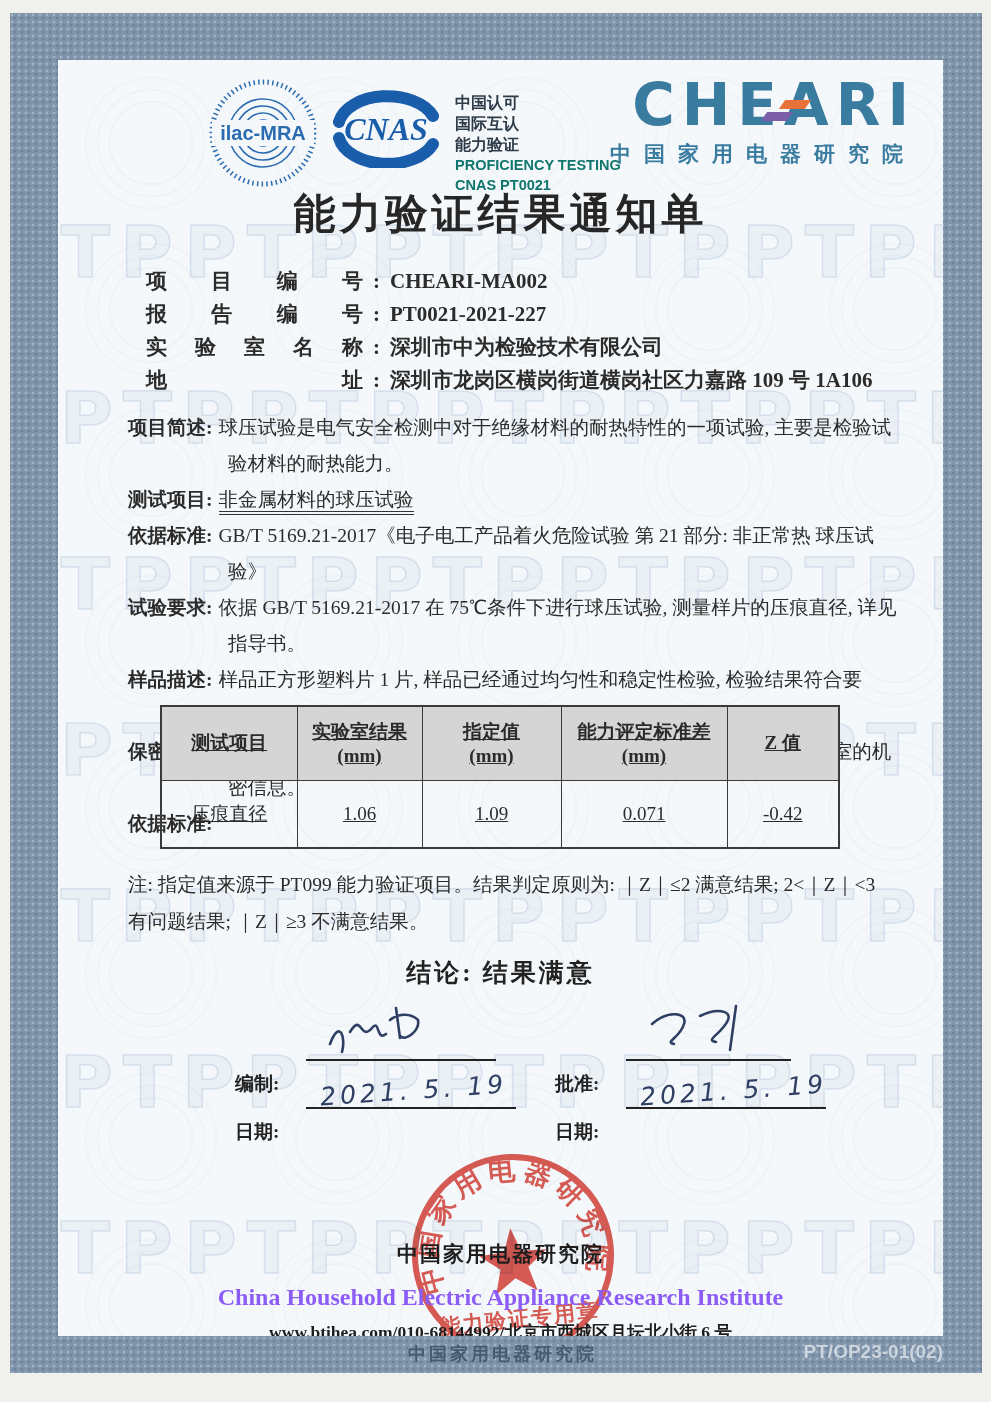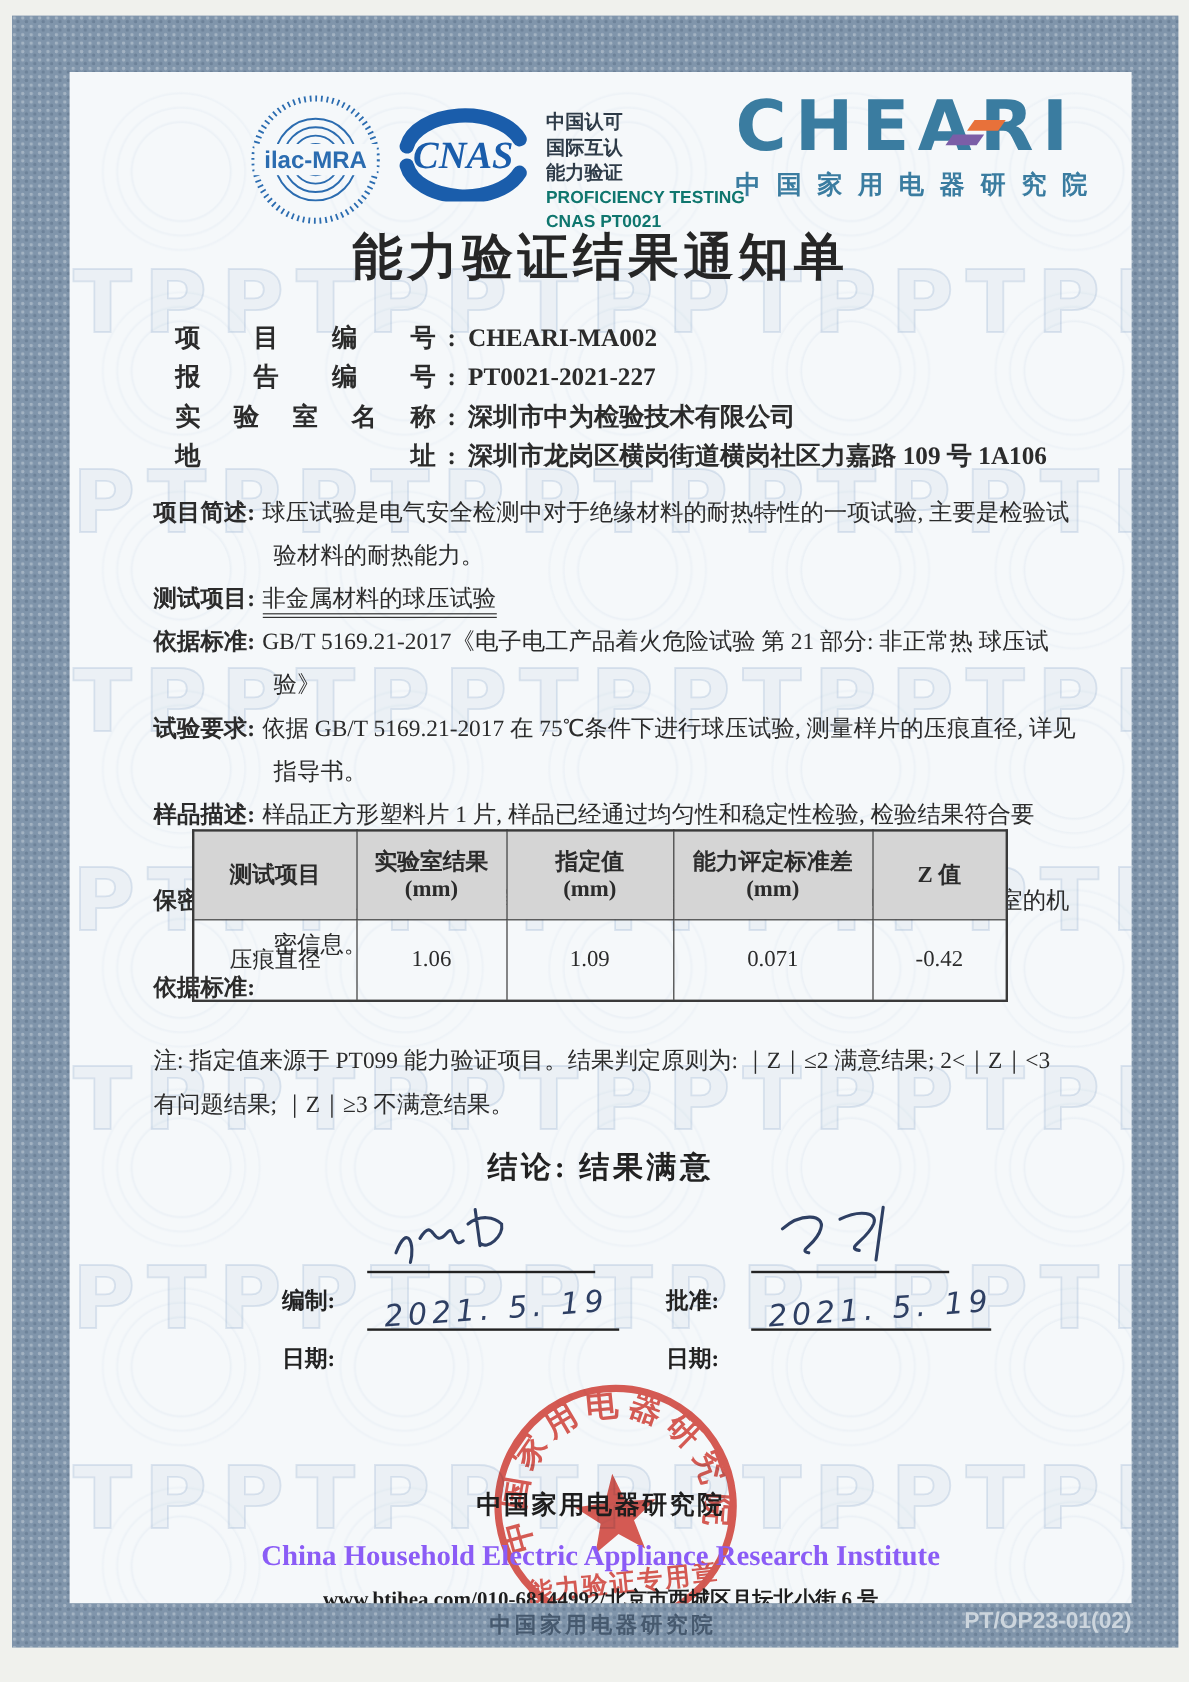--- a/index.html
+++ b/index.html
@@ -39,21 +39,21 @@
     color:rgba(150,175,205,.10);
     -webkit-text-stroke:1.5px rgba(125,155,195,.22);
   }
   
   .logos { position:absolute; left:70px; top:10px; right:20px; height:125px; }
   .ilac { position:absolute; left:80px; top:8px; }
   .cnas { position:absolute; left:204px; top:18px; }
   .accr { position:absolute; left:327px; top:22px; line-height:21px; }
   .accr .cjk { font-weight:bold; font-size:16px; color:#2e3b48; font-family:"Liberation Sans",sans-serif; }
   .accr .lat { font-weight:bold; font-size:14.5px; color:#0f766e; font-family:"Liberation Sans",sans-serif; line-height:20px; }
-  .cheari { position:absolute; left:485px; top:4px; width:330px; text-align:left; }
+  .cheari { position:absolute; left:458px; top:4px; width:330px; text-align:right; }
   .cheari-word {
     position:relative; font-family:"DejaVu Sans",sans-serif; font-weight:bold;
     font-size:58px; line-height:62px; letter-spacing:7px; color:#3a7ca0;
   }
   .cheari-slash { position:absolute; width:26px; height:9px; transform:skewX(-35deg); }
   .cheari-slash.purple { left:178px; top:38px; background:#7b5ea7; }
   .cheari-slash.orange { left:196px; top:26px; background:#e8713a; }
   .cheari-sub { margin-top:4px; font-size:21px; font-weight:bold; letter-spacing:13px; color:#3a7ca0;
     font-family:"Liberation Sans",sans-serif; white-space:nowrap; }
   
@@ -67,22 +67,22 @@
   .f-row { white-space:nowrap; }
   .f-label { display:inline-block; width:217px; text-align:justify; text-align-last:justify; font-weight:bold; vertical-align:top; }
   .f-colon { display:inline-block; margin:0 10px 0 10px; font-weight:bold; }
   .f-value { font-weight:bold; }
   
   .sections { position:absolute; left:70px; top:350px; width:772px; font-size:19.5px; line-height:36px; }
   .sections p { padding-left:100px; text-indent:-100px; }
   .s-label { font-weight:bold; margin-right:6px; }
   .u-dbl { border-bottom:4px double #333; padding-bottom:1px; }
   
-  .rtable { position:absolute; left:102px; top:631px; width:678px; border-collapse:collapse;
-    border:2.5px solid #3a3a3a; table-layout:fixed; }
+  .rtable { position:absolute; left:102px; top:645px; width:678px; border-collapse:collapse;
+    border:2.5px solid #3a3a3a; table-layout:fixed;text-decoration:underline; }
   .rtable th, .rtable td { border:1.5px solid #3a3a3a; text-align:center; vertical-align:middle;
     font-size:19px; }
   .rtable th { background:#d5d5d5; height:74px; font-weight:bold; }
   .rtable td { height:68px; background:transparent; }
   .unit { font-weight:bold; }
   
   .note { position:absolute; left:70px; top:806px; width:760px; font-size:19.5px; line-height:37px; }
   .conclusion { position:absolute; top:896px; left:0; width:100%; text-align:center;
     font-weight:bold; font-size:25px; letter-spacing:3px; color:#222; }
   

